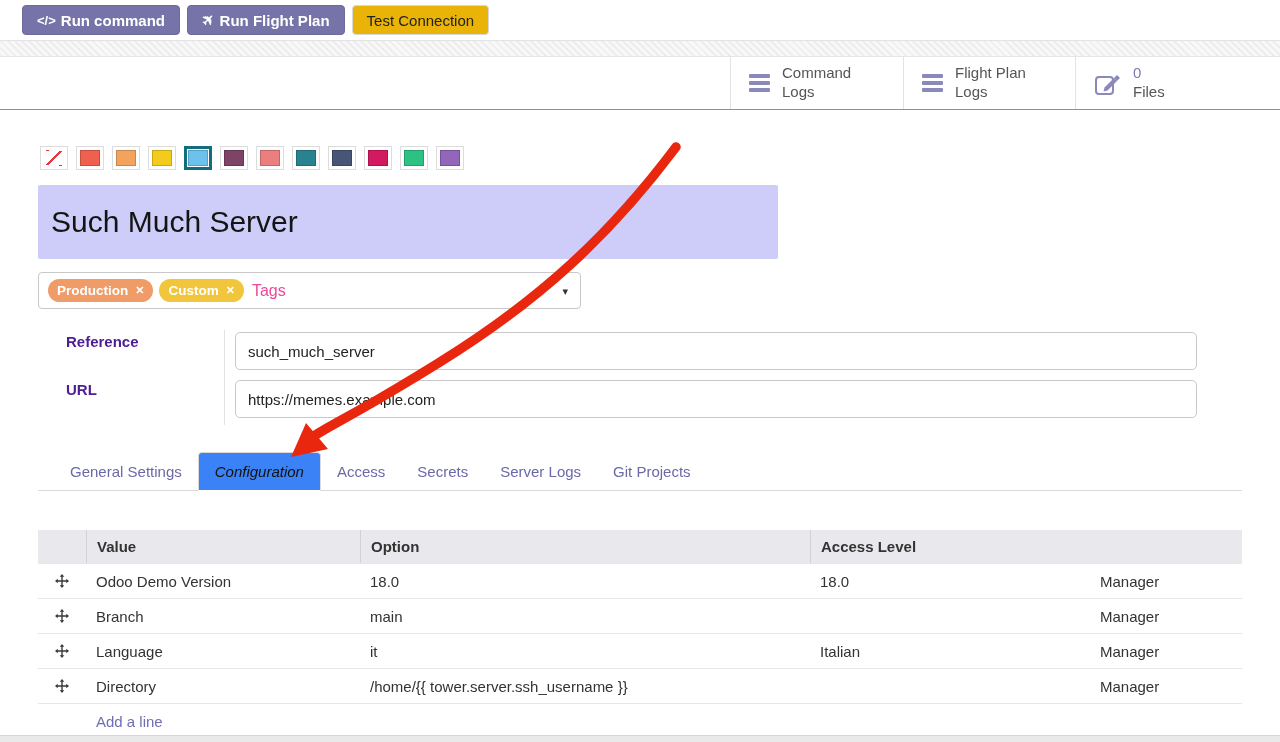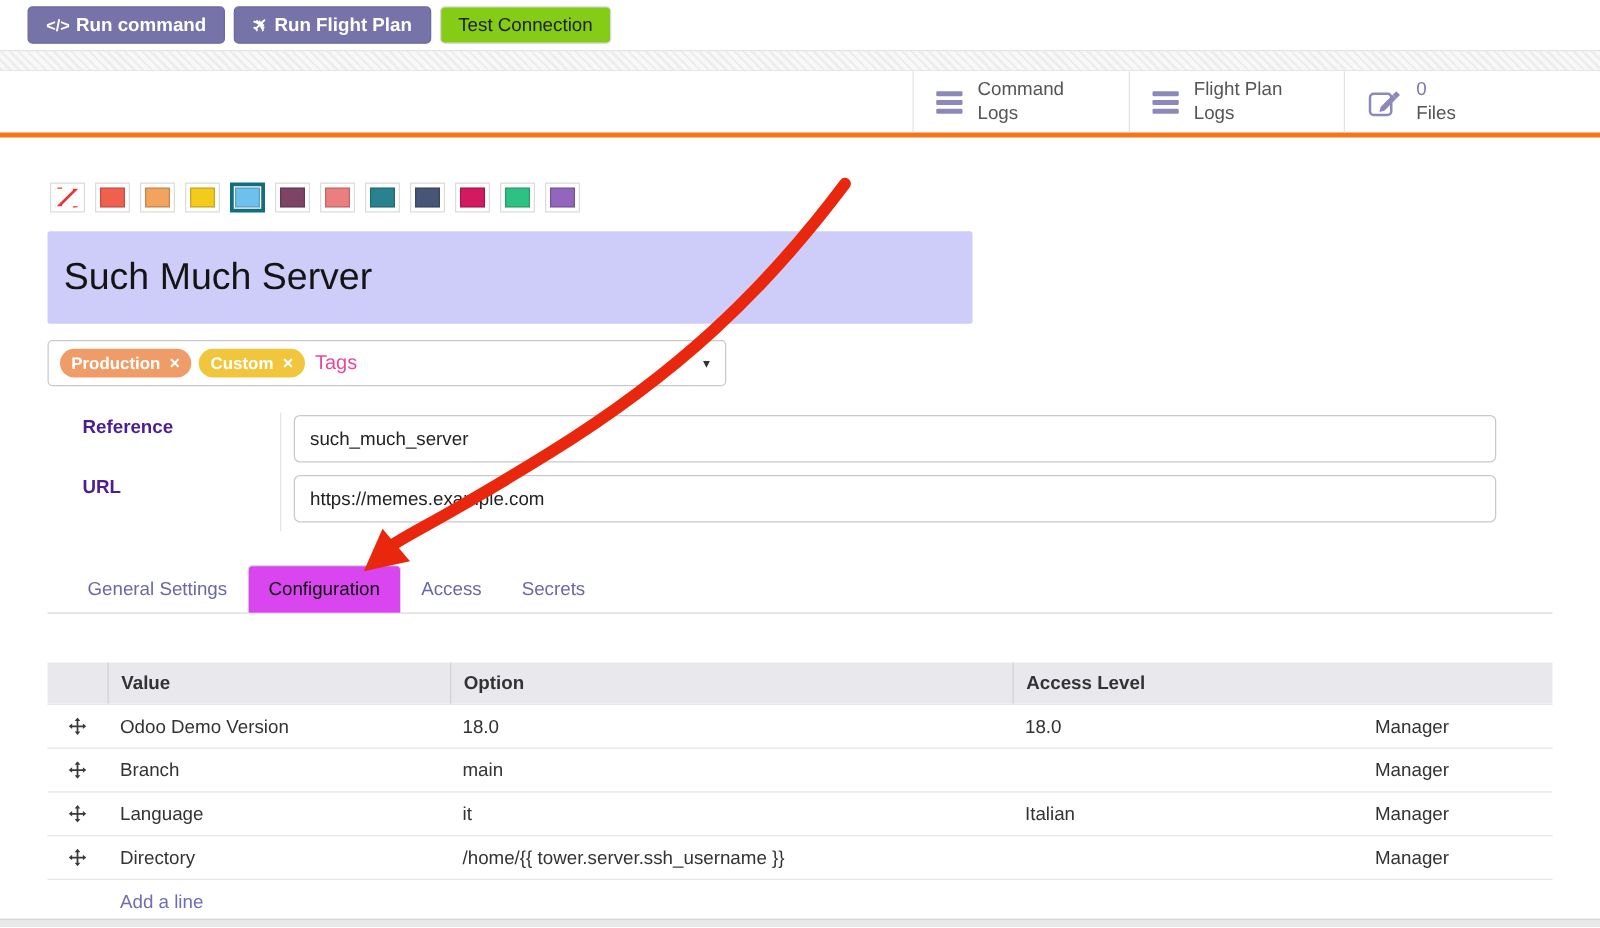--- a/index.html
+++ b/index.html
@@ -5,32 +5,32 @@
   * { margin:0; padding:0; box-sizing:border-box; }
   body { font-family:"Liberation Sans", sans-serif; background:#fff; }
   .screen { position:relative; width:1280px; height:742px; background:#fff; overflow:hidden; }
 
   
   .top-actions { position:absolute; top:0; left:0; right:0; height:40px; background:#fff;
                  display:flex; align-items:flex-start; padding:5px 0 0 22px; gap:7px; }
   .btn { display:inline-flex; align-items:center; gap:5px; height:30px; padding:0 14px;
          border-radius:4px; font-size:15px; font-weight:600; cursor:pointer; border:1px solid transparent; }
   .btn.purple { background:#7573A7; color:#fff; border-color:#6c6a9d; }
-  .btn.white  { background:#84cc16; color:#222; border-color:#d8d8d8; font-weight:500; }
+  .btn.white  { background:#eab308; color:#222; border-color:#d8d8d8; font-weight:500; }
   .btn .glyph { font-size:13px; font-weight:700; }
   .btn .plane { display:inline-block; transform:rotate(-45deg); font-size:15px; }
 
   
   .hatch-strip { position:absolute; top:40px; left:0; right:0; height:17px;
     background:repeating-linear-gradient(45deg,#ededed 0 2px,#f8f8f8 2px 5px);
     border-top:1px solid #e3e3e3; border-bottom:1px solid #e6e6e6; }
 
   
   .header-bar { position:absolute; top:57px; left:0; right:0; height:53px; background:#fff;
-                border-bottom:4px solid #f97316; }
+                border-bottom:1px solid #f97316; }
   .stat-group { position:absolute; right:0; top:0; height:100%; display:flex; }
   .stat-cell { display:flex; align-items:center; gap:12px; padding:0 14px 0 18px;
                border-left:1px solid #e3e3e6; cursor:pointer; }
   .stat-cell.cmd { width:173px; } .stat-cell.fpl { width:172px; } .stat-cell.files { width:205px; }
   .stat-label { font-size:15px; color:#555; line-height:1.25; }
   .stat-num { color:#7C7BAD; font-size:15px; line-height:1.25; }
   .list-icon { display:flex; flex-direction:column; gap:3px; }
   .list-icon i { display:block; width:21px; height:4px; background:#8B89BB; border-radius:1px; }
 
   
@@ -66,22 +66,22 @@
   .lab-ref { top:333px; } .lab-url { top:381px; }
   .field-input { position:absolute; left:235px; width:962px; height:38px; background:#fff;
                  border:1px solid #c9c9c9; border-radius:5px; font-size:15px; color:#222;
                  padding:0 12px; font-family:"Liberation Sans", sans-serif; }
   .inp-ref { top:332px; } .inp-url { top:380px; }
 
   
   .tabs { position:absolute; top:452px; left:38px; width:1204px; display:flex; align-items:flex-end;
           border-bottom:1px solid #d9d9d9; padding-left:16px; }
   .tab { font-size:15px; color:#6A69A8; padding:10px 16px; cursor:pointer; white-space:nowrap; }
-  .tab.active { background:#d946ef; color:#111; border:1px solid #d9d9d9; border-bottom:1px solid #fff;
-                border-radius:4px 4px 0 0; margin-bottom:-1px; padding:10px 16px; }
+  .tab.active { background:#3b82f6; color:#111; border:1px solid #d9d9d9; border-bottom:1px solid #fff;
+                border-radius:4px 4px 0 0; margin-bottom:-1px; padding:10px 16px;font-style:italic; }
 
   
   .cfg-table { position:absolute; top:530px; left:38px; width:1204px; font-size:15px; color:#333; }
   .t-row { display:grid; grid-template-columns:48px 274px 450px 280px 1fr; align-items:center; }
   .t-head { background:#E9E9ED; font-weight:700; }
   .t-head > div { padding:8px 10px; border-left:1px solid #d2d2d6; min-height:33px; display:flex; align-items:center; }
   .t-head > div:first-child { border-left:none; }
   .t-body { background:#fff; border-top:1px solid #e6e6ec; }
   .t-body > div { padding:8px 10px; min-height:34px; display:flex; align-items:center; }
   .handle-cell { justify-content:center; cursor:grab; }
@@ -212,20 +212,22 @@
   <label class="field-label lab-ref">Reference</label>
   <input class="field-input inp-ref" value="such_much_server" style="">
   <label class="field-label lab-url">URL</label>
   <input class="field-input inp-url" value="https://memes.example.com" style="">
 
   <div class="tabs">
     <span class="tab">General Settings</span>
     <span class="tab active">Configuration</span>
     <span class="tab">Access</span>
     <span class="tab">Secrets</span>
+    <span class="tab">Server Logs</span>
+    <span class="tab">Git Projects</span>
   </div>
 
   <div class="cfg-table">
     <div class="t-row t-head">
       <div></div>
       <div>Value</div>
       <div>Option</div>
       <div>Access Level</div>
     </div>
 

